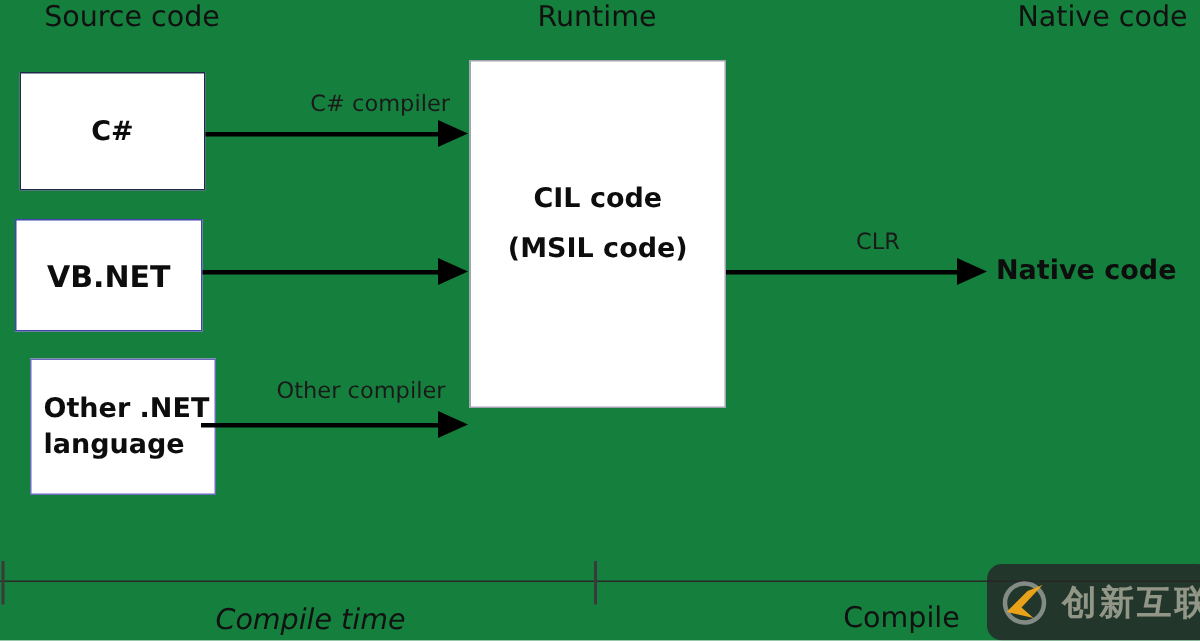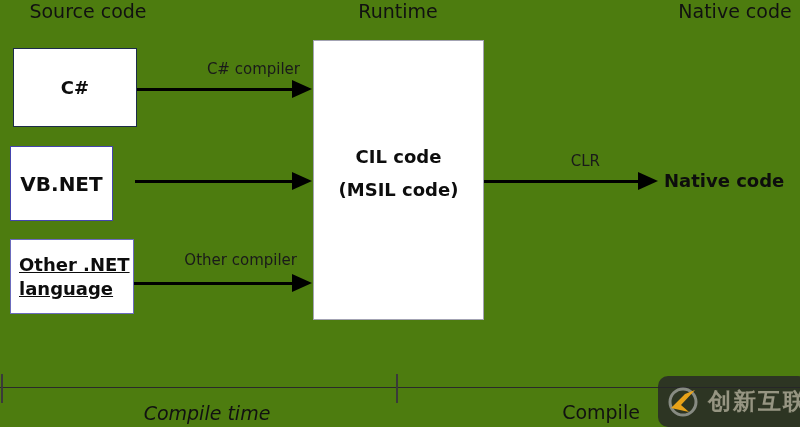--- a/index.html
+++ b/index.html
@@ -1,17 +1,17 @@
 <!DOCTYPE html>
 <html><head>
 <meta charset="utf-8">
 <style>
   html,body{margin:0;padding:0;background:#fff;}
   #stage{
-    position:relative;width:800px;height:427px;background:#4d7c0f;
+    position:relative;width:800px;height:427px;background:#15803d;
     font-family:"DejaVu Sans","Liberation Sans",sans-serif;color:#111;
     overflow:hidden;
   }
   .col-header{
     position:absolute;top:0;font-size:19px;color:#111;text-align:center;white-space:nowrap;
   }
   .node{
     position:absolute;background:#fff;border:1px solid #444;
     display:flex;align-items:center;justify-content:center;
     font-weight:bold;color:#0d0d0d;box-sizing:border-box;
@@ -43,29 +43,29 @@
 <div id="stage">
 
   <div class="col-header" style="left:8px;width:160px;">Source code</div>
   <div class="col-header" style="left:318px;width:160px;">Runtime</div>
   <div class="col-header" style="left:655px;width:160px;">Native code</div>
 
   <div class="node small" style="left: 13px; top: 48px; width: 124px; height: 79px; border-color: rgb(28, 43, 74);">
     <span>C#</span>
   </div>
 
-  <div class="node" style="left: 10px; top: 146px; width: 103px; height: 75px; font-size: 20px; border-color: rgb(68, 68, 174);">
+  <div class="node" style="left: 10px; top: 146px; width: 125px; height: 75px; font-size: 20px; border-color: rgb(68, 68, 174);">
     <span>VB.NET</span>
   </div>
 
-  <div class="node small node-other" style="left: 10px; top: 239px; width: 124px; height: 75px; border-color: rgb(107, 107, 189); text-decoration: underline;">
+  <div class="node small node-other" style="left: 20px; top: 239px; width: 124px; height: 91px; border-color: rgb(107, 107, 189);">
     <span>Other .NET language</span>
   </div>
 
-  <div class="node" style="left: 313px; top: 40px; width: 171px; height: 280px; border-color: rgb(163, 163, 179);">
+  <div class="node" style="left: 313px; top: 40px; width: 171px; height: 232px; border-color: rgb(163, 163, 179);">
     <div class="cil-text">
       <div>CIL code</div>
       <div>(MSIL code)</div>
     </div>
   </div>
 
   <div class="arrow-label" style="left:150px;top:60px;width:150px;">C# compiler</div>
   <div class="arrow" style="left:137px;top:80px;width:175px;">
     <div class="arrow-line"></div>
     <div class="arrow-head"></div>

